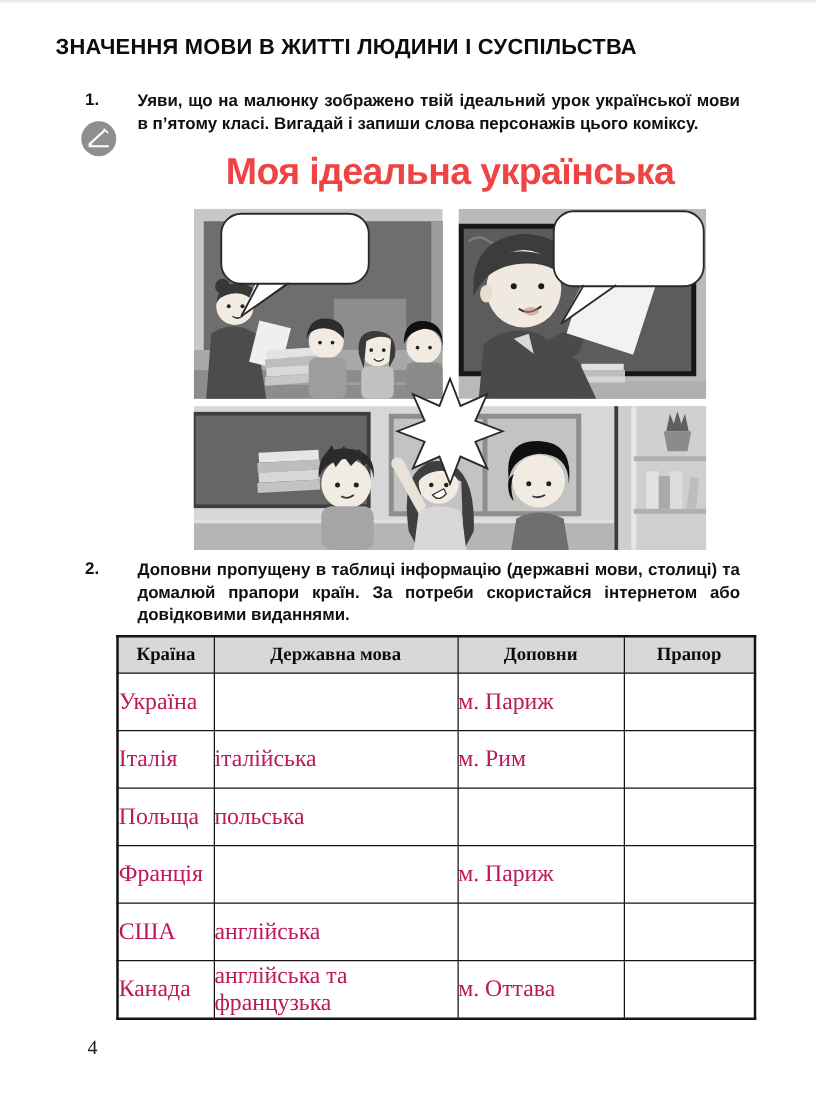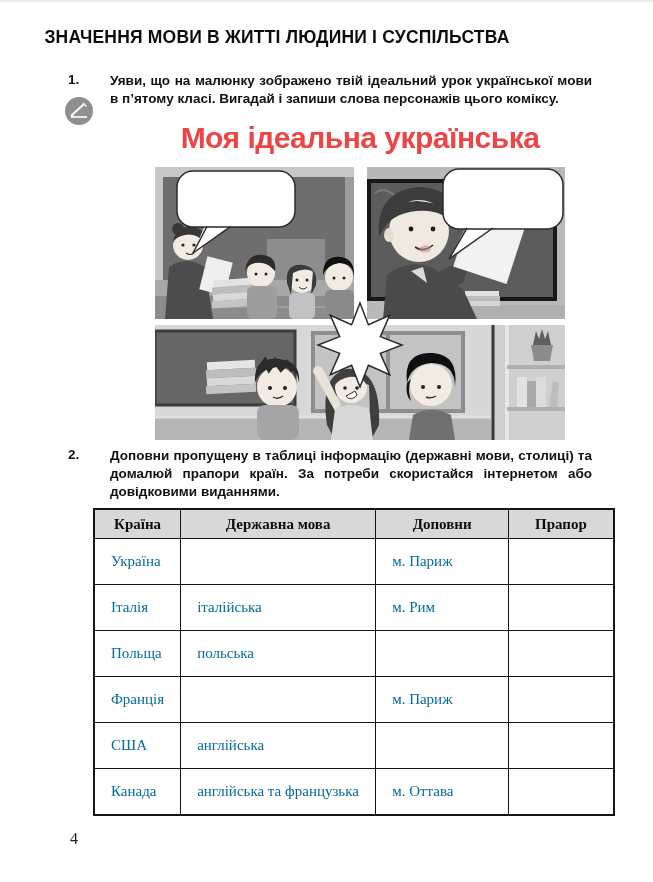--- a/index.html
+++ b/index.html
@@ -25,24 +25,24 @@
   .comic-title{
     position:absolute;top:121px;left:155px;width:410px;
     text-align:center;font-size:30px;font-weight:bold;color:#ef4444;letter-spacing:-.5px;
   }
   .comic{position:absolute;top:167px;left:155px;width:410px;height:273px;}
   .wb-table{
     position:absolute;top:508px;left:93px;
     border-collapse:collapse;table-layout:fixed;
     font-family:"Liberation Serif",serif;
   }
-  .wb-table th,.wb-table td{border:1.5px solid #151515;vertical-align:middle;padding:0 16px;}
+  .wb-table th,.wb-table td{border:1.5px solid #151515;vertical-align:middle;padding:0 0;}
   .wb-table{border:2px solid #151515;}
   .wb-table th{background:#d8d8d8;font-size:15px;font-weight:bold;height:28px;color:#0d0d0d;}
-  .wb-table td{font-size:15px;height:45px;color:#0369a1;}
+  .wb-table td{font-size:19px;height:45px;color:#be185d;}
   .col-country{width:77px;}
   .col-language{width:195px;}
   .col-capital{width:133px;}
   .col-flag{width:105px;}
   .page-num{
     position:absolute;left:70px;top:830px;
     font-family:"Liberation Serif",serif;font-size:16px;color:#222;
   }
 </style>
 </head>

